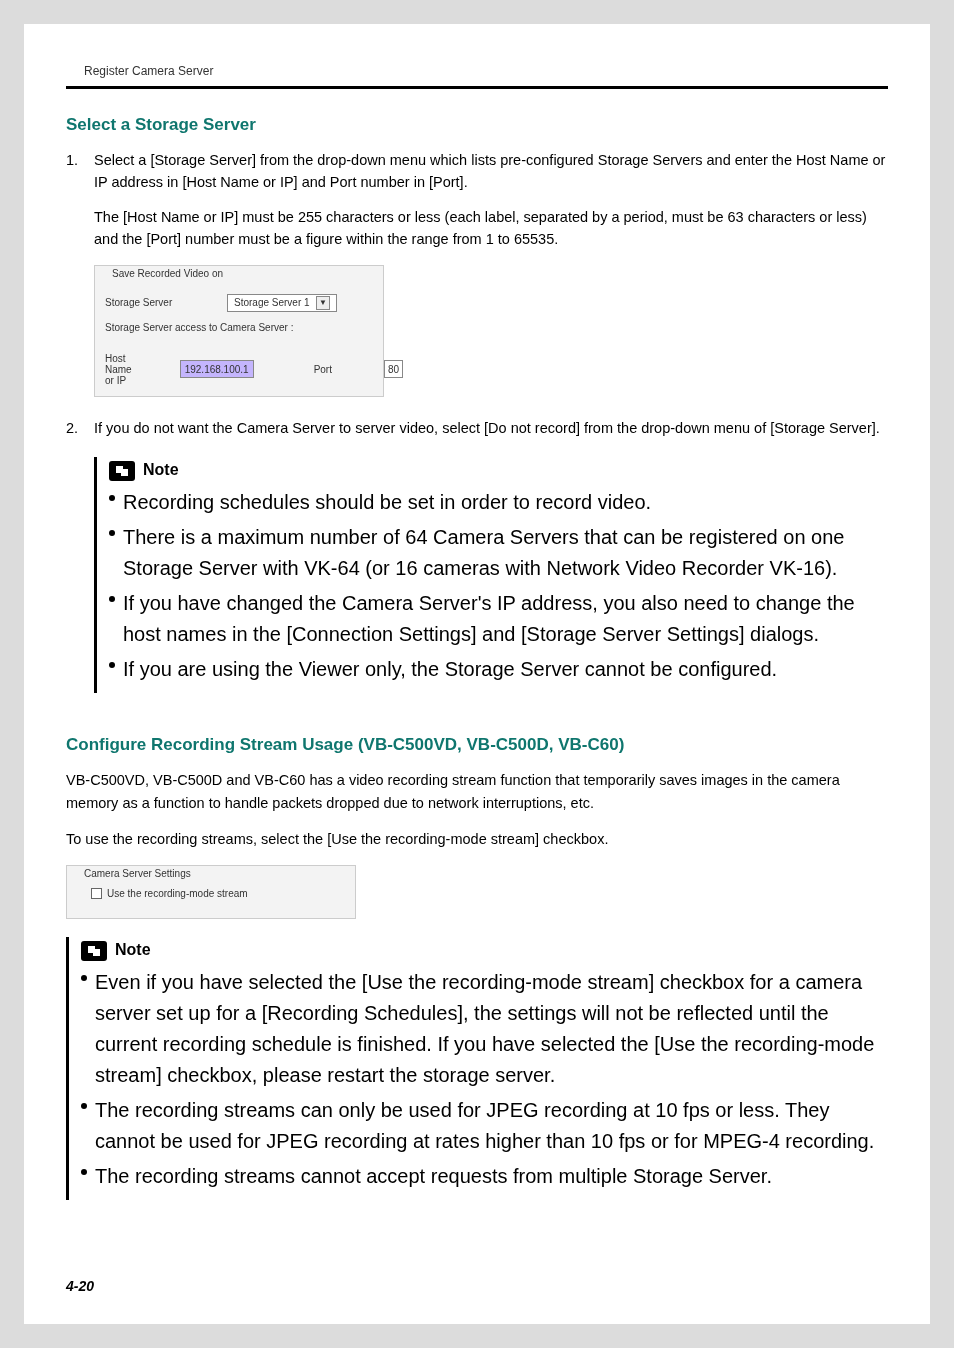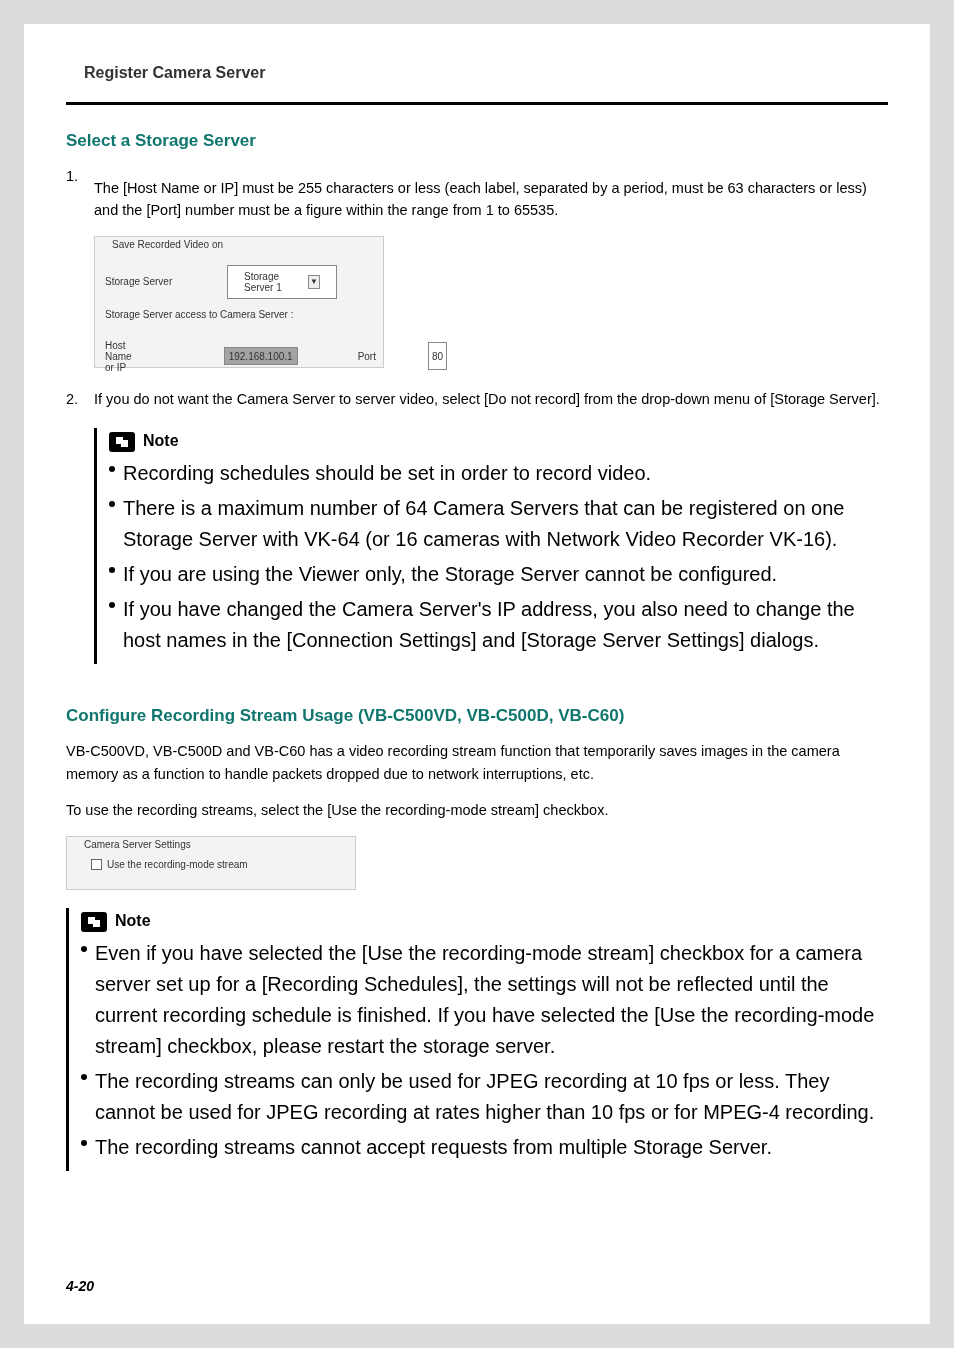--- a/index.html
+++ b/index.html
@@ -16,25 +16,24 @@
     }
     .page {
       background: #ffffff;
       width: 906px;
       margin: 24px auto 0;
       min-height: 1300px;
       padding: 40px 42px 40px 42px;
       position: relative;
     }
     .header-text {
-      font-size: 16px;
+      font-size: 12px;
       color: #333;
-      margin-bottom: 20px;
+      margin-bottom: 8px;
       padding-left: 18px;
-      font-weight: bold;
     }
     .header-rule {
       border: none;
       border-top: 3px solid #000;
       margin-bottom: 26px;
     }
     .section-title {
       font-size: 17px;
       font-weight: bold;
       color: #0f766e;
@@ -84,61 +83,60 @@
       gap: 48px;
     }
     .figure-row .lbl {
       width: 74px;
       font-size: 10px;
     }
     .dropdown-box {
       border: 1px solid #888;
       background: #fff;
       width: 110px;
-      height: 34px;
+      height: 18px;
       display: flex;
       align-items: center;
       justify-content: space-between;
-      padding: 0 16px;
+      padding: 0 6px;
       font-size: 10px;
     }
     .dropdown-arrow {
       border: 1px solid #888;
       background: #eee;
       width: 14px;
       height: 14px;
       display: flex;
       align-items: center;
       justify-content: center;
       font-size: 8px;
     }
     .subtext {
       font-size: 10px;
       margin: 6px 0 20px 0;
     }
     .input-box {
       border: 1px solid #888;
-      background: #a3a3a3;
+      background: #c4b5fd;
       width: 92px;
       height: 18px;
       padding: 0 4px;
       font-size: 10px;
       display: flex;
       align-items: center;
-      margin-left: 44px;
     }
     .port-lbl {
       font-size: 10px;
       margin: 0 4px 0 12px;
     }
     .port-box {
       border: 1px solid #888;
       background: #fff;
       width: 26px;
-      height: 28px;
+      height: 18px;
       padding: 0 3px;
       font-size: 10px;
       display: flex;
       align-items: center;
     }
     .note-block {
       border-left: 3px solid #000;
       margin: 18px 0 0 28px;
       padding: 4px 0 4px 12px;
     }
@@ -238,20 +236,21 @@
 
 <div class="page">
   <div class="header-text">Register Camera Server</div>
   <hr class="header-rule">
 
   <div class="section-title">Select a Storage Server</div>
 
   <div class="numbered-item">
     <div class="num">1.</div>
     <div class="content">
+      <span>Select a [Storage Server] from the drop-down menu which lists pre-configured Storage Servers and enter the Host Name or IP address in [Host Name or IP] and Port number in [Port].</span>
       <div class="para-after">
         <span>The [</span><span>Host Name or IP</span><span>] must be 255 characters or less (each label, separated by a period, must be 63 characters or less) and the [</span><span>Port</span><span>] number must be a figure within the range from 1 to 65535.</span>
       </div>
     </div>
   </div>
 
   <div class="figure-box1">
     <div class="fieldset-label">Save Recorded Video on</div>
     <div class="figure-row">
       <div class="lbl">Storage Server</div>
@@ -279,24 +278,24 @@
       <div class="note-icon">
         <svg viewBox="0 0 16 14">
             <path d="M2 2 L9 2 L9 5 L14 5 L14 12 L7 12 L7 9 L2 9 Z" fill="#fff"></path>
           </svg>
       </div>
       <div class="note-title">Note</div>
     </div>
     <ul class="bullet-list">
       <li>Recording schedules should be set in order to record video.</li>
       <li>There is a maximum number of 64 Camera Servers that can be registered on one Storage Server with VK-64 (or 16 cameras with Network Video Recorder VK-16).</li>
-      <li>If you are using the Viewer only, the Storage Server cannot be configured.</li>
       <li>
         <span>If you have changed the Camera Server's IP address, you also need to change the host names in the [</span><span>Connection Settings</span><span>] and [</span><span>Storage Server Settings</span><span>] dialogs.</span>
       </li>
+      <li>If you are using the Viewer only, the Storage Server cannot be configured.</li>
     </ul>
   </div>
 
   <div class="section2">
     <div class="section-title">Configure Recording Stream Usage (VB-C500VD, VB-C500D, VB-C60)</div>
     <div class="body-para">VB-C500VD, VB-C500D and VB-C60 has a video recording stream function that temporarily saves images in the camera memory as a function to handle packets dropped due to network interruptions, etc.</div>
     <div class="body-para">
       <span>To use the recording streams, select the [</span><span>Use the recording-mode stream</span><span>] checkbox.</span>
     </div>
 

